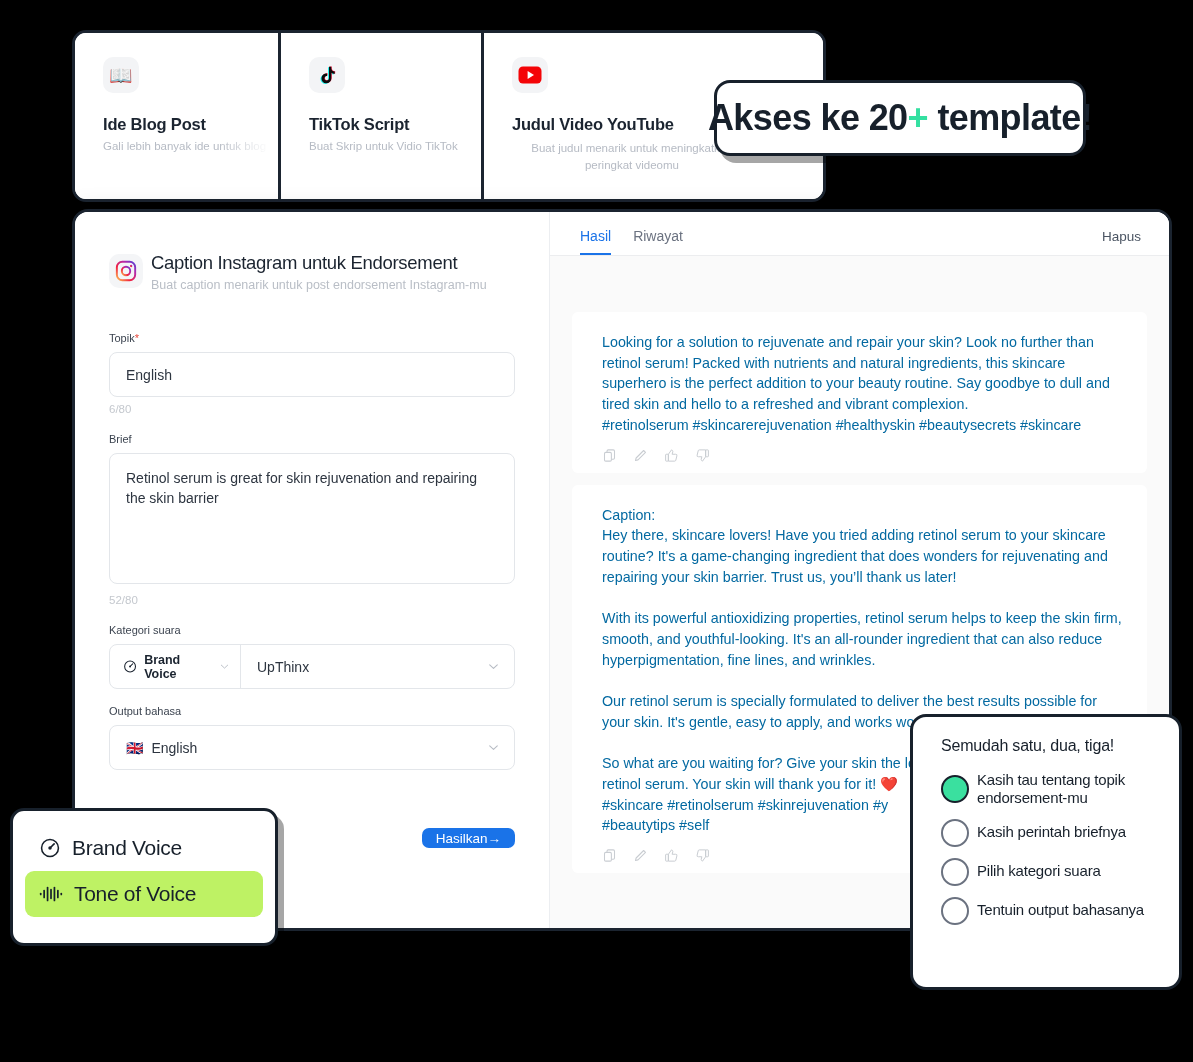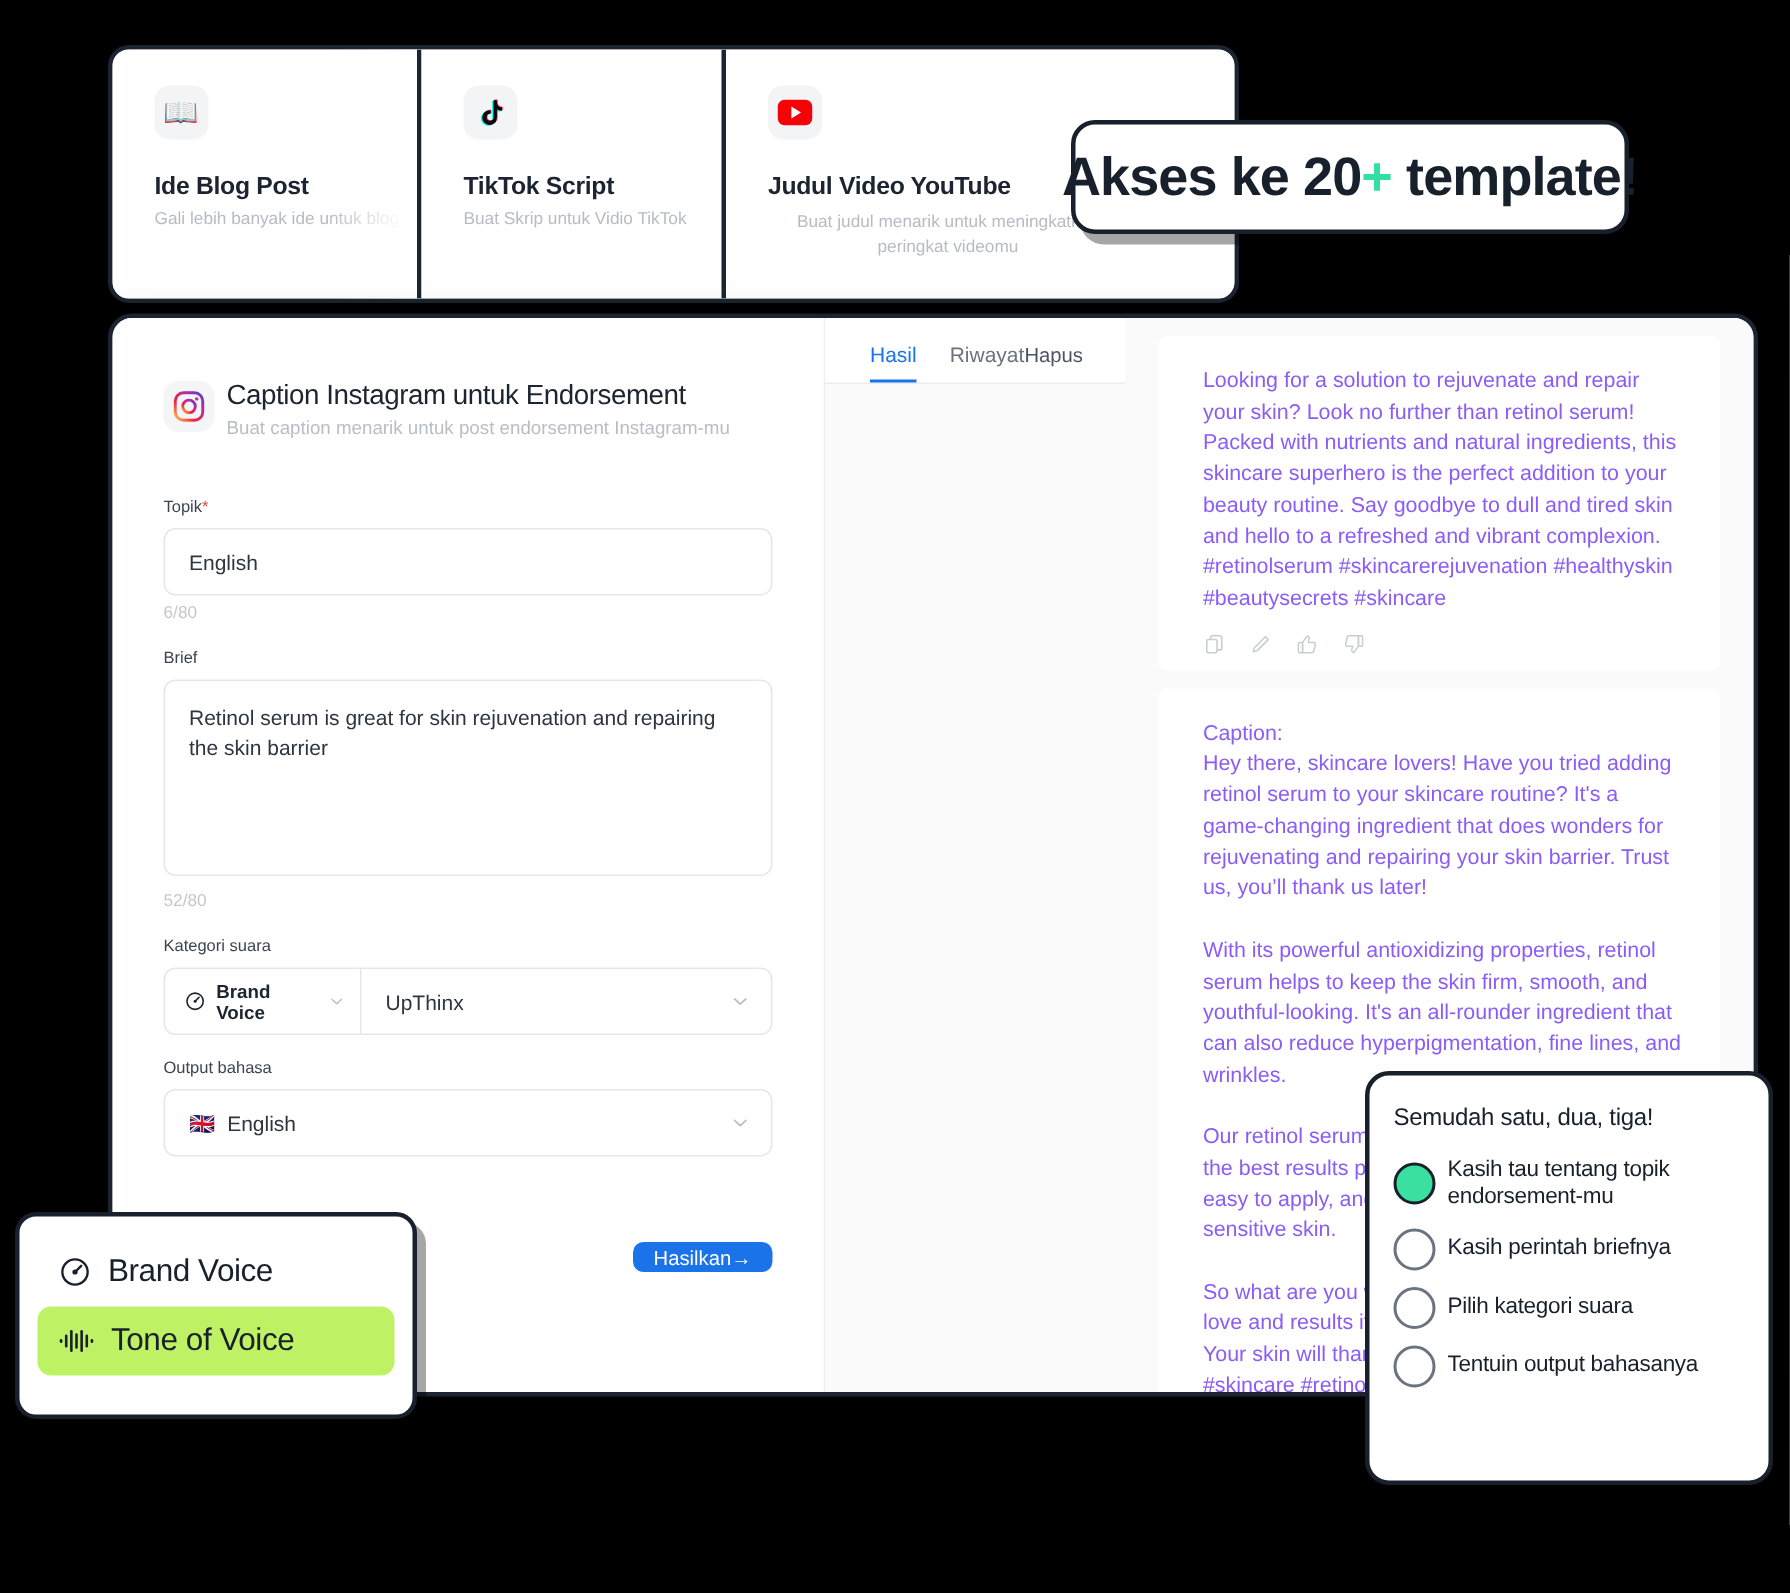--- a/index.html
+++ b/index.html
@@ -137,41 +137,41 @@
   .gen-btn {
     background: #1a73e8; color: #fff; border: none; border-radius: 7px;
     height: 20px; padding: 0 14px; font-size: 13.5px; font-weight: 500;
     display: inline-flex; align-items: center; cursor: pointer;
     font-family: "Liberation Sans", sans-serif;
   }
 
   
   .result-pane {
     flex: 1; height: 100%; background: #fafafa;
-    display: flex; border-left: 1px solid #eceef1;
+    display: flex; flex-direction: column; border-left: 1px solid #eceef1; gap: 44px;
   }
   .tabbar {
     height: 44px; background: #ffffff; display: flex; align-items: flex-end;
     padding: 0 28px 0 30px; justify-content: space-between;
     border-bottom: 1px solid #ecedef;
   }
   .tabs { display: flex; gap: 22px; align-items: flex-end; height: 100%; }
   .tab {
     font-size: 14px; color: #6b7280; padding-bottom: 9px; cursor: pointer;
     border-bottom: 2.5px solid transparent;
   }
   .tab.active { color: #1a73e8; border-bottom-color: #1a73e8; }
   .hapus { font-size: 13.5px; color: #4b5563; padding-bottom: 11px; cursor: pointer; }
 
   .results { flex: 1; overflow: hidden; padding: 12px 0 0 0; }
   .rcard {
     background: #ffffff; margin: 0 22px 12px 22px; border-radius: 6px;
     padding: 20px 24px 10px 30px;
   }
-  .rtext { font-size: 14.3px; line-height: 1.45; color: #8b5cf6; white-space: pre-wrap; }
+  .rtext { font-size: 14.3px; line-height: 1.45; color: #0369a1; white-space: pre-wrap; }
   .ricons { display: flex; gap: 16px; margin-top: 12px; color: #c9cdd2; }
   .ricons svg { display: block; }
 
   
   .voice-menu {
     position: absolute; left: 10px; top: 808px;
     width: 268px; height: 138px;
     background: #ffffff; border: 3px solid #17202b; border-radius: 14px;
     padding: 14px 12px; z-index: 50;
     box-shadow: 6px 7px 0 rgba(0,0,0,.35);
@@ -181,21 +181,21 @@
     height: 46px; padding: 0 14px; border-radius: 9px;
     font-size: 21px; color: #17202b; letter-spacing: -.3px;
   }
   .vm-item.sel { background: #bef264; }
 
   
   .steps-card {
     position: absolute; left: 910px; top: 714px;
     width: 272px; height: 276px;
     background: #ffffff; border: 3.5px solid #17202b; border-radius: 16px;
-    padding: 20px 20px 0 16px; z-index: 50;
+    padding: 20px 20px 0 28px; z-index: 50;
     box-shadow: 6px 7px 0 rgba(0,0,0,.35);
   }
   .steps-title { font-size: 16px; color: #17202b; margin-bottom: 16px; letter-spacing: -.2px; }
   .step { display: flex; align-items: center; gap: 8px; margin-bottom: 11px; }
   .dot {
     width: 28px; height: 28px; border-radius: 50%;
     border: 2.5px solid #6b7280; background: #fff; flex: 0 0 auto;
   }
   .dot.done { border-color: #17202b; background: #3ae09f; }
   .step-txt { font-size: 15px; color: #17202b; line-height: 1.22; letter-spacing: -.2px; }

